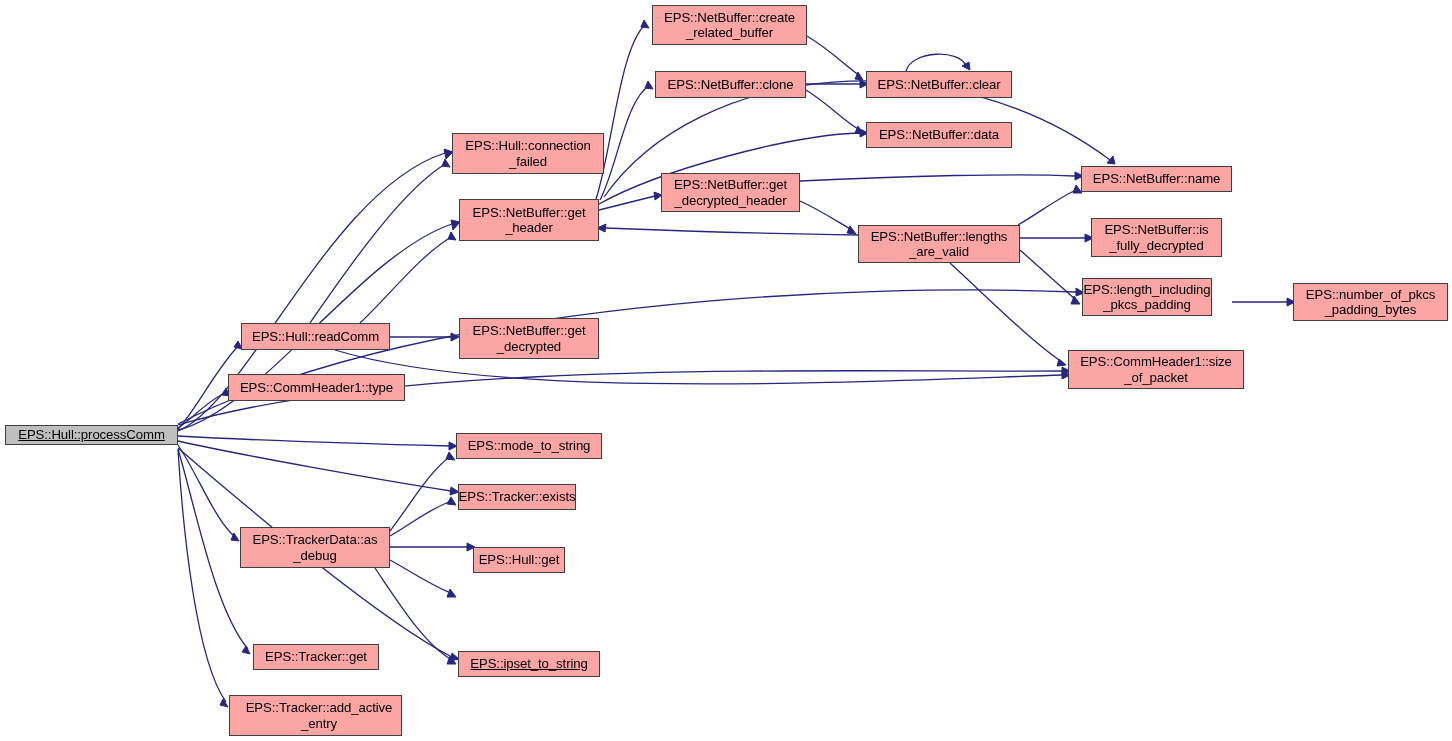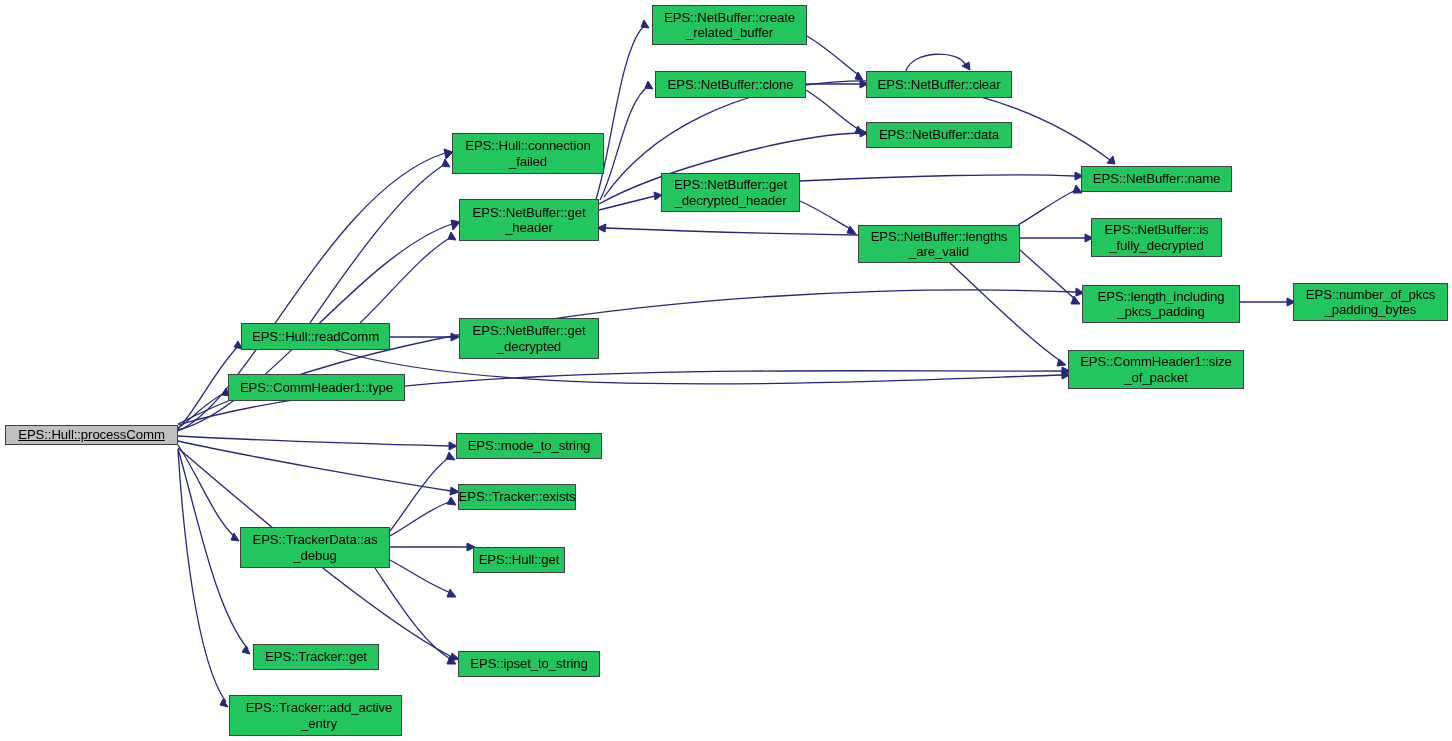--- a/index.html
+++ b/index.html
@@ -1,21 +1,21 @@
 <!DOCTYPE html>
 <html><head>
 <meta charset="utf-8">
 <style>
   html,body{margin:0;padding:0;background:#ffffff;}
   body{font-family:"Liberation Sans","DejaVu Sans",sans-serif;}
   #canvas{position:relative;width:1452px;height:741px;background:#ffffff;overflow:hidden;}
   svg.edges{position:absolute;left:0;top:0;width:1452px;height:741px;}
   svg.edges path{fill:none;stroke:#26267f;stroke-width:1.3px;}
   svg.edges polygon.arrow{fill:#26267f;stroke:#26267f;stroke-width:1px;}
-  .node{position:absolute;box-sizing:border-box;border:1px solid #404040;background:#22c55e;
+  .node{position:absolute;box-sizing:border-box;border:1px solid #404040;background:#fca5a5;
         display:flex;align-items:center;justify-content:center;text-align:center;
         font-size:13.2px;line-height:15.5px;color:#000000;letter-spacing:-0.1px;
         white-space:pre-line;}
   .node.highlight{background:#bfbfbf;border:1px solid #404040;}
 </style>
 </head>
 <body>
 
 <div id="canvas">
 
@@ -144,35 +144,35 @@
   <div class="node" style="left:241px;top:323px;width:149px;height:27px;">EPS::Hull::readComm</div>
   <div class="node" style="left:459px;top:318px;width:140px;height:41px;">EPS::NetBuffer::get
 _decrypted</div>
   <div class="node" style="left:228px;top:374px;width:177px;height:27px;">EPS::CommHeader1::type</div>
   <div class="node" style="left:456px;top:433px;width:146px;height:26px;">EPS::mode_to_string</div>
   <div class="node" style="left:458px;top:484px;width:118px;height:26px;">EPS::Tracker::exists</div>
   <div class="node" style="left:240px;top:527px;width:150px;height:41px;">EPS::TrackerData::as
 _debug</div>
   <div class="node" style="left:473px;top:547px;width:92px;height:26px;">EPS::Hull::get</div>
   <div class="node" style="left:253px;top:644px;width:126px;height:26px;">EPS::Tracker::get</div>
-  <div class="node" style="left:458px;top:651px;width:142px;height:26px;">EPS::ipset_to_string</div>
+  <div class="node" style="left:458px;top:651px;width:142px;height:26px;text-decoration:underline;">EPS::ipset_to_string</div>
   <div class="node" style="left:229px;top:695px;width:173px;height:41px;padding-left:7px;">EPS::Tracker::add_active
 _entry</div>
   <div class="node" style="left:652px;top:5px;width:155px;height:40px;">EPS::NetBuffer::create
 _related_buffer</div>
   <div class="node" style="left:655px;top:71px;width:151px;height:27px;">EPS::NetBuffer::clone</div>
   <div class="node" style="left:866px;top:71px;width:146px;height:27px;">EPS::NetBuffer::clear</div>
   <div class="node" style="left:866px;top:122px;width:146px;height:26px;">EPS::NetBuffer::data</div>
   <div class="node" style="left:661px;top:173px;width:139px;height:39px;">EPS::NetBuffer::get
 _decrypted_header</div>
   <div class="node" style="left:858px;top:225px;width:162px;height:38px;">EPS::NetBuffer::lengths
 _are_valid</div>
   <div class="node" style="left:1081px;top:166px;width:151px;height:26px;">EPS::NetBuffer::name</div>
   <div class="node" style="left:1091px;top:218px;width:131px;height:39px;">EPS::NetBuffer::is
 _fully_decrypted</div>
-  <div class="node" style="left:1082px;top:285px;width:158px;height:38px;">EPS::length_including
+  <div class="node" style="left:1082px;top:278px;width:130px;height:38px;">EPS::length_including
 _pkcs_padding</div>
   <div class="node" style="left:1293px;top:283px;width:155px;height:38px;">EPS::number_of_pkcs
 _padding_bytes</div>
   <div class="node" style="left:1068px;top:350px;width:176px;height:39px;">EPS::CommHeader1::size
 _of_packet</div>
 
 </div>
 
 </body></html>

